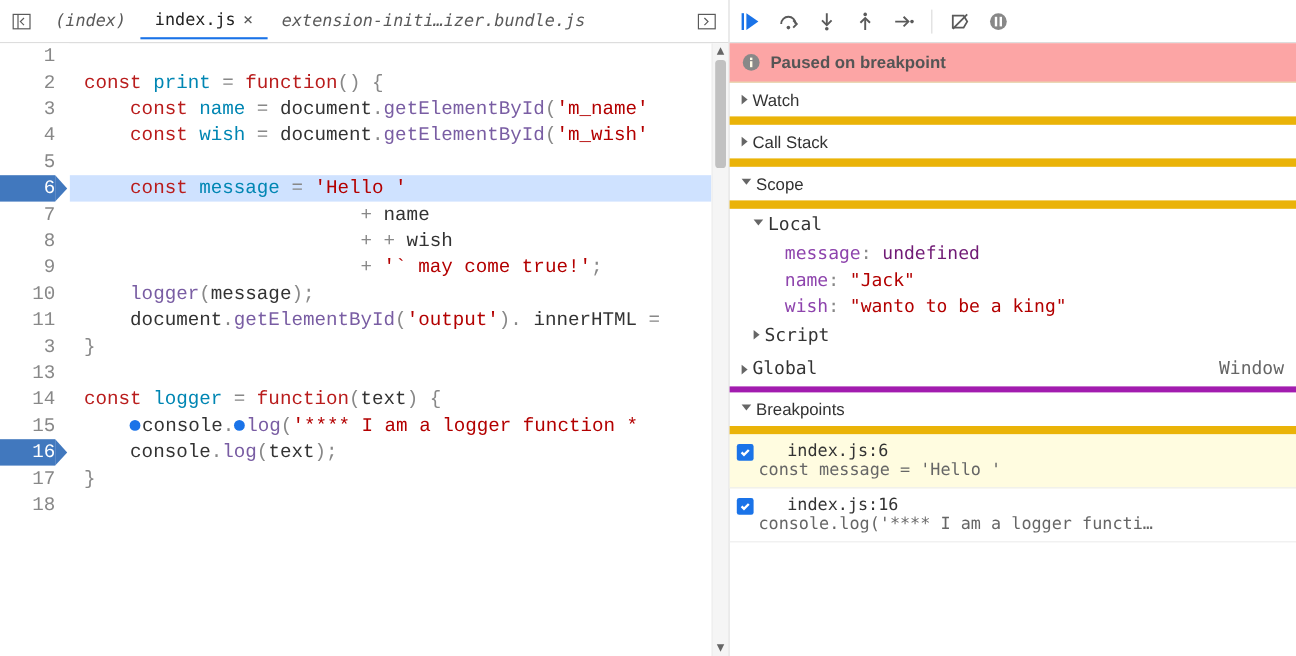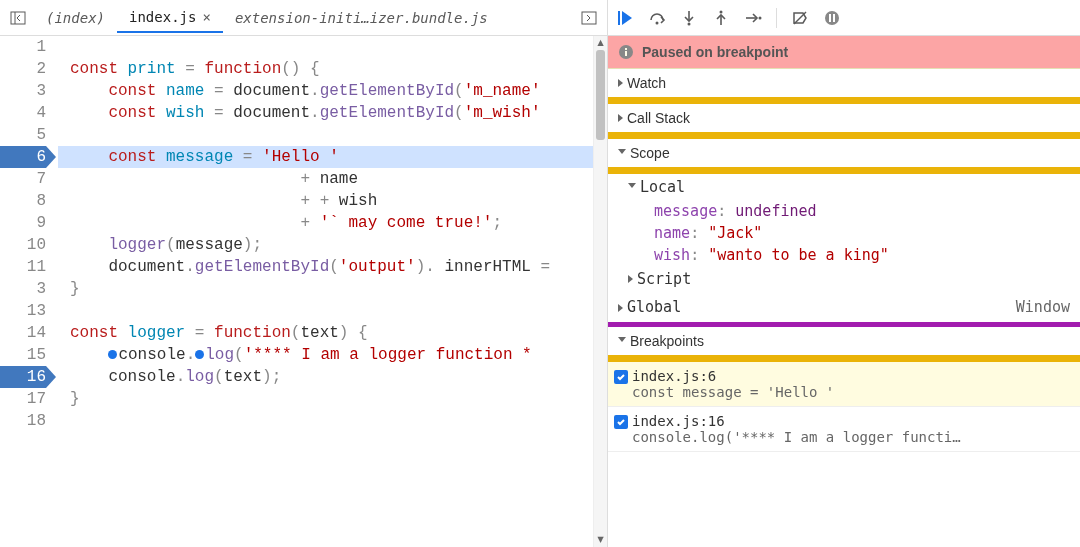--- a/index.html
+++ b/index.html
@@ -64,21 +64,21 @@
 .scope-var .vval { color: #701a75; }
 .scope-var .vstr { color: #b30000; }
 .global-row { display: flex; justify-content: space-between; padding: 6px 10px; border-bottom: 5px solid #a21caf; }
 
 
 .bp-list { }
 .bp-item { padding: 6px 10px 6px 24px; border-bottom: 1px solid #eee; position: relative; font-family: Consolas, monospace; font-size: 14px; }
 .bp-item.active { background: #fffce0; }
 .bp-check { position: absolute; left: 6px; top: 8px; width: 14px; height: 14px; background: #1a73e8; border-radius: 2px; display:flex;align-items:center;justify-content:center; }
 .bp-check svg { width: 10px; height: 10px; stroke: #fff; stroke-width: 2; fill: none; }
-.bp-item .bp-loc { color: #333; }
+.bp-item .bp-loc { color: #333; margin-left: 24px; }
 .bp-item .bp-code { color: #666; white-space: nowrap; overflow: hidden; text-overflow: ellipsis; }
 </style>
 </head>
 <body>
 
 <div class="top">
   <div class="left-pane">
     <div class="tab-bar">
       <div class="tab-icon-btn">
         <svg viewBox="0 0 16 16">

